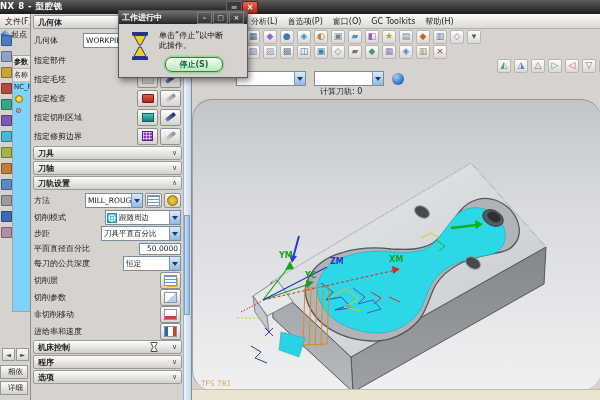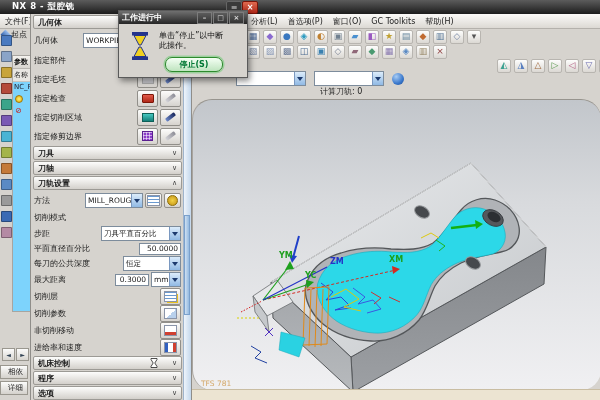--- a/index.html
+++ b/index.html
@@ -2,21 +2,21 @@
 <html><head>
 <meta charset="utf-8">
 <style>
   html,body{margin:0;padding:0;}
   body{width:600px;height:400px;position:relative;overflow:hidden;
        font-family:"DejaVu Sans",sans-serif;background:#d6d3ce;font-size:8px;color:#1a1a1a;}
   .abs{position:absolute;}
   
   .titlebar{left:0;top:0;width:600px;height:14px;background:linear-gradient(#5c5c5c,#1c1c1c);
             display:flex;align-items:center;z-index:6;}
-  .titlebar .wtitle{color:#fff;font-weight:bold;font-size:8.5px;padding-left:12px;letter-spacing:.5px;}
+  .titlebar .wtitle{color:#fff;font-weight:bold;font-size:8.5px;padding-left:0;letter-spacing:.5px;}
   .tb-btn{width:14px;height:11px;margin-left:2px;display:flex;align-items:center;justify-content:center;
           font-size:8px;border-radius:2px;}
   .tb-btn.menu{background:#3a3a3a;color:#ddd;border:1px solid #666;position:absolute;left:224px;top:1px;}
   .tb-btn.close{background:linear-gradient(#e06a50,#b02818);color:#fff;border:1px solid #7a1408;
           position:absolute;left:240px;top:1px;font-weight:bold;}
   
   .menubar{left:0;top:14px;width:600px;height:14px;background:linear-gradient(#fbfaf8,#dcd9d4);
            border-bottom:1px solid #b4b1ac;display:flex;align-items:center;z-index:1;}
   .menu-item{padding:0 5px;font-size:8px;color:#222;white-space:nowrap;}
   .menu-right{position:absolute;left:246px;top:0;height:14px;display:flex;align-items:center;}
@@ -408,48 +408,44 @@
       <span class="icon-btn sm">
           <span class="sh-layers"></span>
         </span>
       <span class="icon-btn sm">
           <span class="sh-geo2"></span>
         </span>
     </div>
     <div class="frow h16">
       <span class="lbl">切削模式</span>
         <span class="spacer"></span>
+      <span class="combo" style="width:74px;">
+        <span class="sh-pattern"></span>
+        <span class="cval">跟随周边</span>
+        <span class="carr"></span>
+      </span>
     </div>
     <div class="frow h16">
       <span class="lbl">步距</span>
         <span class="spacer"></span>
       <span class="combo" style="width:78px;">
         <span class="cval">刀具平直百分比</span>
         <span class="carr"></span>
       </span>
     </div>
     <div class="frow h14">
       <span class="lbl">平面直径百分比</span>
         <span class="spacer"></span>
       <span class="field" style="width:42px;">50.0000</span>
     </div>
     <div class="frow h16">
       <span class="lbl">每刀的公共深度</span>
         <span class="spacer"></span>
       <span class="combo" style="width:56px;">
         <span class="cval">恒定</span>
-        <span class="carr"></span>
-      </span>
-    </div>
-    <div class="frow h16">
-      <span class="lbl">最大距离</span>
-        <span class="spacer"></span>
-      <span class="field" style="width:34px;">0.3000</span>
-      <span class="combo" style="width:28px;">
-        <span class="cval">mm</span>
         <span class="carr"></span>
       </span>
     </div>
     <div class="frow h17">
       <span class="lbl">切削层</span>
         <span class="spacer"></span>
       <span class="icon-btn">
           <span class="sh-layers pencil"></span>
         </span>
     </div>

